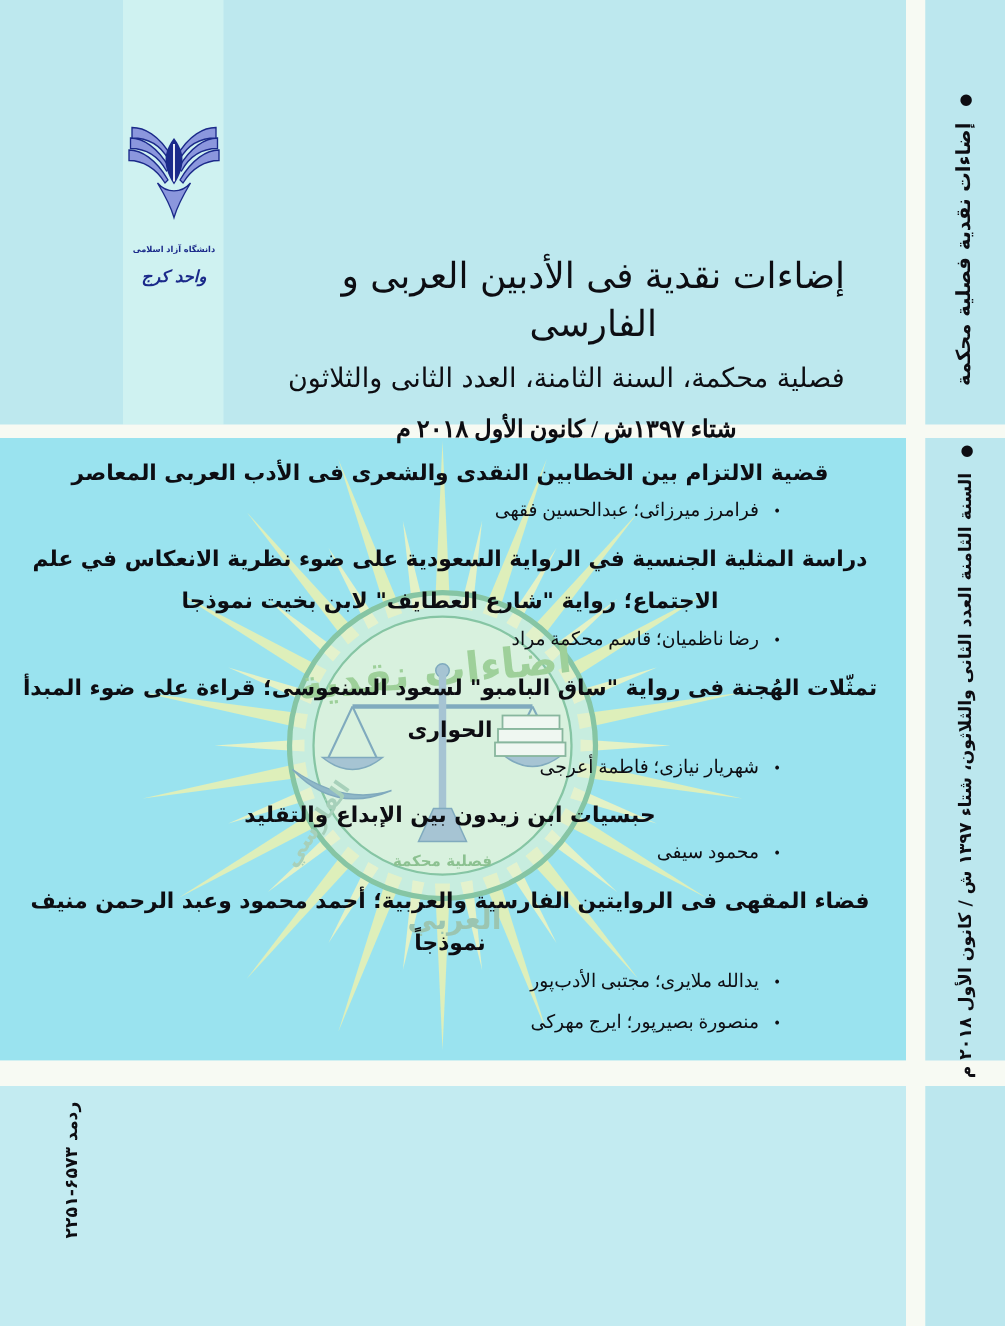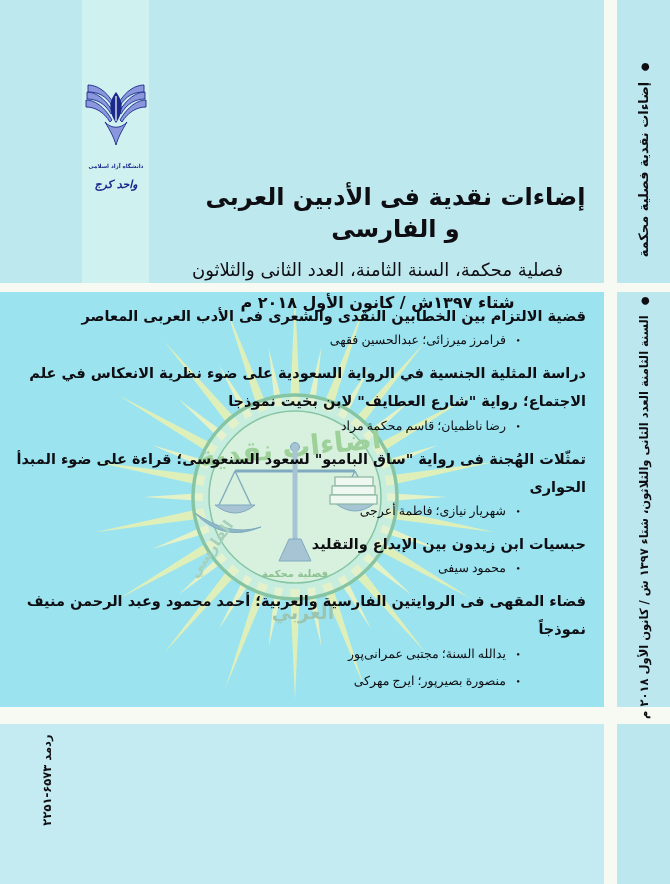--- a/index.html
+++ b/index.html
@@ -16,28 +16,28 @@
   .sidebar{position:absolute;left:617px;top:0;width:53px;height:884px;background:#bce7ee;}
   .v-divider{position:absolute;left:604px;top:0;width:13px;height:884px;background:#f7faf3;}
   .h-divider-top{position:absolute;left:0;top:283px;width:670px;height:9px;background:#f7faf3;}
   .h-divider-bottom{position:absolute;left:0;top:707px;width:670px;height:17px;background:#f7faf3;}
 
   
   .logo{position:absolute;left:84px;top:76px;width:64px;height:158px;}
 
   
   .title-block{position:absolute;left:150px;top:168px;width:455px;text-align:center;}
-  .journal-title{font-size:24px;font-weight:bold;line-height:1.35;margin:13px;padding-left:36px;}
+  .journal-title{font-size:24px;font-weight:normal;line-height:1.35;margin:0;padding-left:36px;}
   .journal-subtitle{font-size:18px;font-weight:normal;margin:9px 0 0 0;}
-  .journal-date{font-size:16px;font-weight:bold;margin:13px 0 0 0;}
+  .journal-date{font-size:16px;font-weight:bold;margin:13px 0 0 0;font-family:Liberation Serif, serif;}
 
   
   .articles{position:relative;padding:10px 20px 0 14px;}
   .article{margin:0 0 3px 0;}
-  .a-title{font-size:14.5px;font-weight:bold;line-height:1.95;margin:0;}
+  .a-title{font-size:14.5px;font-weight:bold;line-height:1.95;margin:0;text-align:center;}
   .a-authors{font-size:12.5px;line-height:1.35;margin:2px 66px 10px 0;font-weight:500;font-family:Liberation Serif, serif;}
   .a-authors .dot{font-size:11px;margin-left:7px;}
 
   
   .watermark{position:absolute;left:25px;top:-2px;pointer-events:none;opacity:.95;}
 
   
   .vtext{
     position:absolute; white-space:nowrap; direction:rtl; text-align:center;
     transform:rotate(-90deg); transform-origin:center center;
@@ -161,21 +161,21 @@
           <div class="a-authors">
             <span class="dot">•</span>
             <span>محمود سيفى</span>
           </div>
         </div>
 
         <div class="article">
           <div class="a-title">فضاء المقهى فى الروايتين الفارسية والعربية؛ أحمد محمود وعبد الرحمن منيف نموذجاً</div>
           <div class="a-authors">
             <span class="dot">•</span>
-            <span>يدالله السنة؛ مجتبى عمرانى‌پور</span>
+            <span>يدالله ملايرى؛ مجتبى الأدب‌پور</span>
           </div>
         </div>
 
         <div class="article">
           <div class="a-authors">
             <span class="dot">•</span>
             <span>منصورة بصيرپور؛ ايرج مهركى</span>
           </div>
         </div>
       </div>

